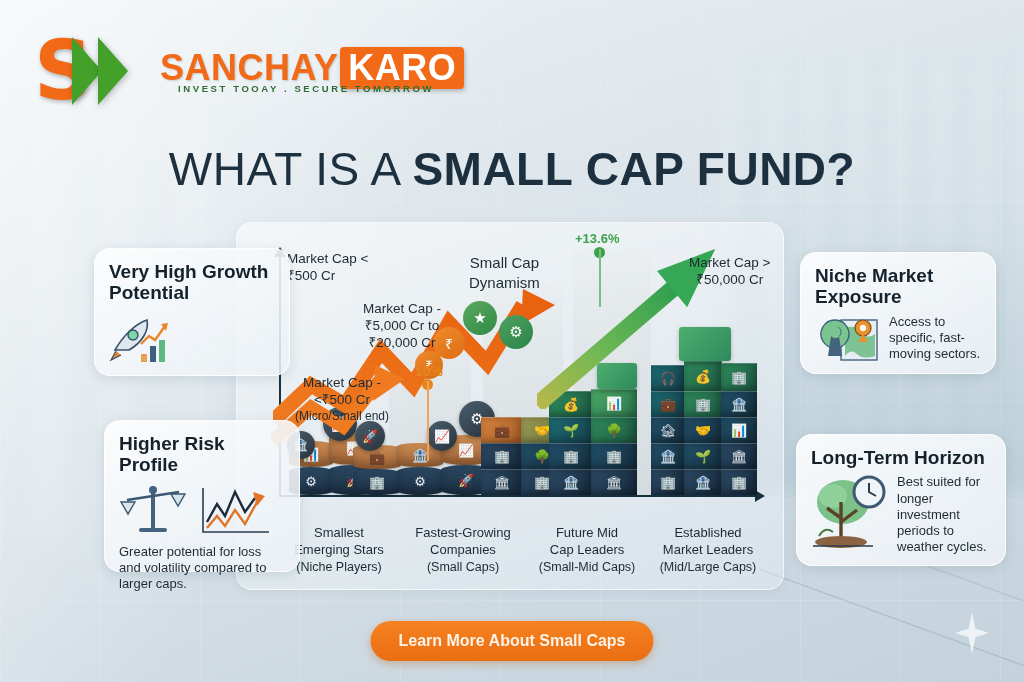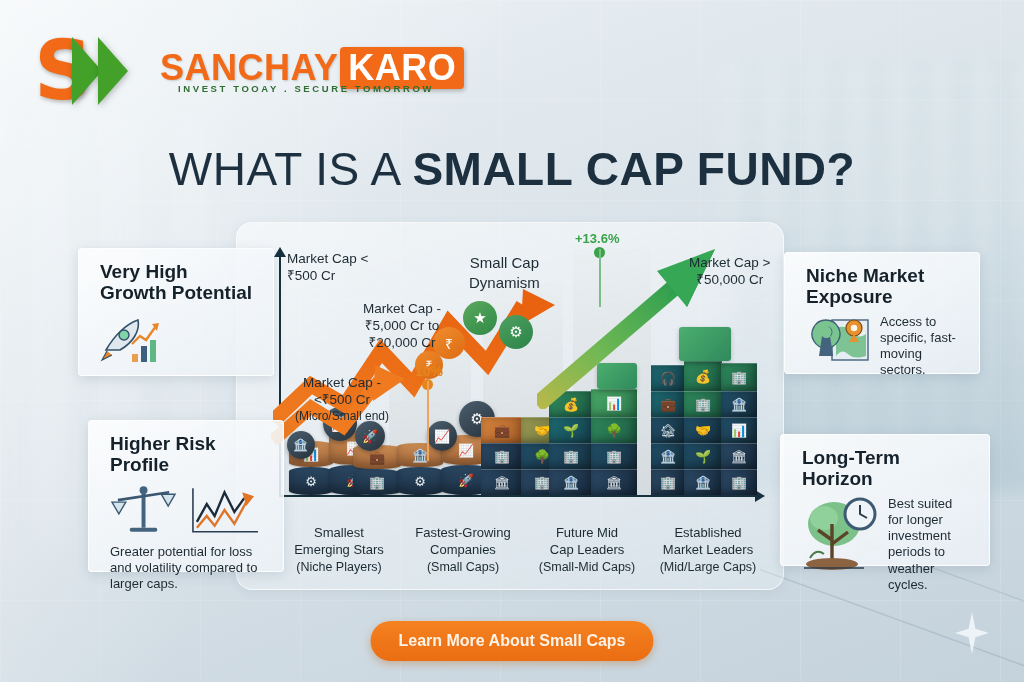--- a/index.html
+++ b/index.html
@@ -209,24 +209,25 @@
   .xlab {
     position:absolute; bottom:14px; text-align:center;
     font-size:13px; color:#1c2a33; line-height:1.3; font-weight:500;
   }
   .xlab .p { font-size:12.5px; }
 
   
   .card {
     position:absolute;
     background: linear-gradient(150deg, rgba(252,253,254,.92), rgba(234,240,245,.88));
-    border-radius:4px;
+    border-radius:16px;
     border:1px solid rgba(255,255,255,.85);
     box-shadow: 0 3px 12px rgba(80,105,125,.18);
-    padding:12px 21px;
+    padding:12px 14px;
+    margin-left:16px;
   }
   .card h3 {
     font-size:19px; color:#15222b; font-weight:700; line-height:1.12; margin-bottom:6px;
   }
   .card p { font-size:13px; color:#1e2b33; line-height:1.25; }
   .card-body { display:flex; gap:8px; align-items:flex-start; }
   .card-ico { flex:0 0 auto; }
 
   #card-vhg  { left:78px; top:248px; width:196px; height:128px; }
   #card-hrp  { left:88px; top:420px; width:196px; height:152px; }

